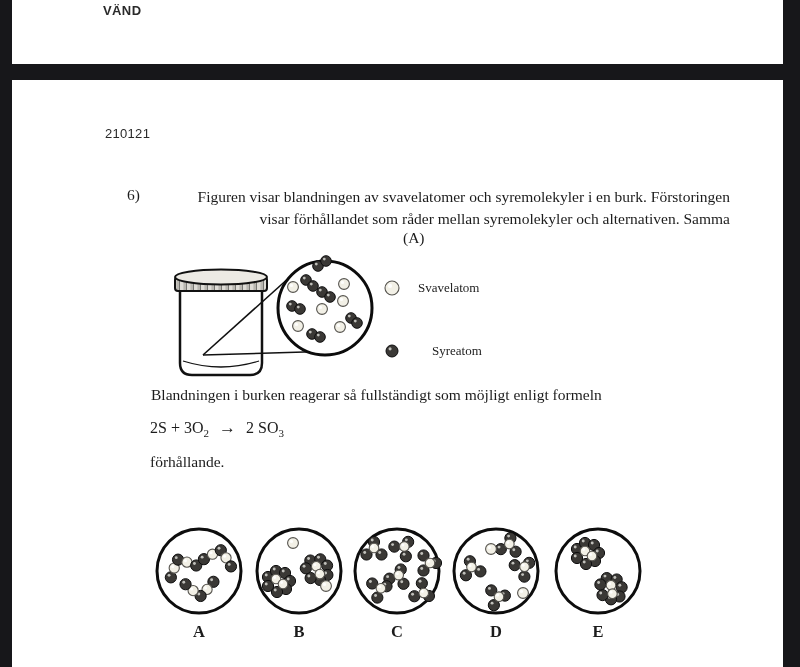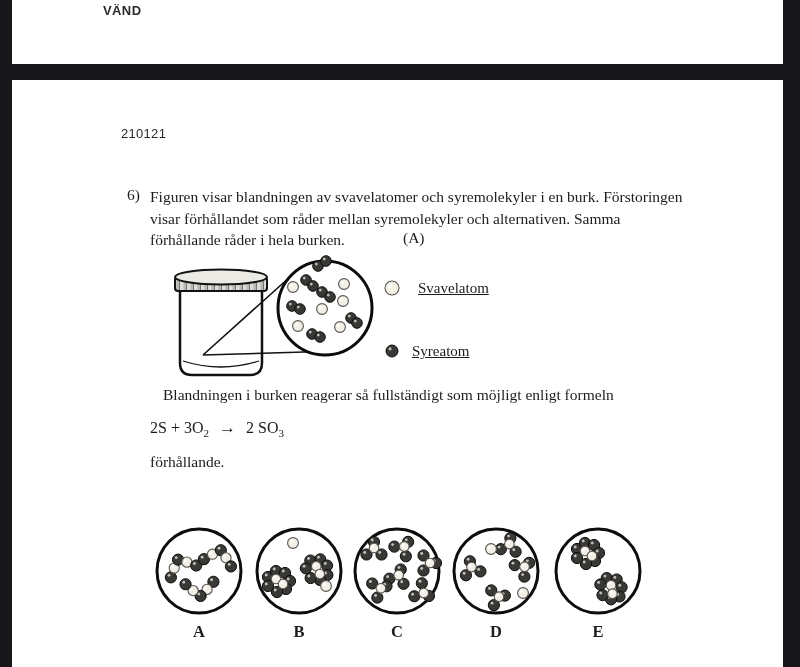--- a/index.html
+++ b/index.html
@@ -4,29 +4,29 @@
 <style>
   html,body{margin:0;padding:0;}
   .screen{position:relative;width:800px;height:667px;background:#17171a;overflow:hidden;
           font-family:"Liberation Serif","DejaVu Serif",serif;color:#1c1c1c;}
   .top-strip{position:absolute;left:12px;top:0;width:771px;height:64px;background:#ffffff;}
   .separator-band{position:absolute;left:12px;top:64px;width:771px;height:16px;background:#17171a;}
   .page{position:absolute;left:12px;top:80px;width:771px;height:587px;background:#ffffff;}
   .vand{position:absolute;left:91px;top:3px;font-family:"Liberation Sans","DejaVu Sans",sans-serif;
         font-size:13px;font-weight:600;color:#2a2a2a;letter-spacing:.4px;}
   .docnum{position:absolute;left:93px;top:46px;font-family:"Liberation Sans","DejaVu Sans",sans-serif;
-        font-size:13px;color:#2a2a2a;letter-spacing:.3px;margin-left:16px;}
+        font-size:13px;color:#2a2a2a;letter-spacing:.3px;}
   .qnum{position:absolute;left:115px;top:106px;font-size:15.5px;}
   .qtext{position:absolute;left:138px;top:106px;width:580px;font-size:15.5px;line-height:21.7px;}
-  .line{white-space:nowrap;}
+  .line{white-space:nowrap;text-align:right;}
   .marker{position:absolute;left:391px;top:149px;font-size:15.5px;}
-  .legend-label{position:absolute;font-size:15px;text-decoration:underline;}
+  .legend-label{position:absolute;font-size:13px;}
   .legend-light-label{left:406px;top:200px;}
-  .legend-dark-label{left:400px;top:263px;}
-  .para{position:absolute;left:151px;top:306px;font-size:15.5px;white-space:nowrap;}
+  .legend-dark-label{left:420px;top:263px;}
+  .para{position:absolute;left:139px;top:306px;font-size:15.5px;white-space:nowrap;}
   .formula{position:absolute;left:138px;top:338px;font-size:16px;white-space:nowrap;text-align:right;}
   .formula sub{font-size:11px;}
   .formula .arrow{font-weight:bold;font-size:17px;margin:0 10px;}
   .prompt{position:absolute;left:138px;top:371px;font-size:15.5px;line-height:21.7px;}
   .opt-label{position:absolute;top:542px;width:30px;text-align:center;
              font-size:16.5px;font-weight:bold;}
   .lab-a{left:172px}.lab-b{left:272px}.lab-c{left:370px}.lab-d{left:469px}.lab-e{left:571px}
   svg{position:absolute;left:0;top:0;}
 </style>
 </head>
@@ -41,21 +41,20 @@
   <div class="separator-band"></div>
 
   <div class="page">
 
     <div class="docnum">210121</div>
 
     <div class="qnum">6)</div>
     <div class="qtext">
       <div class="line">Figuren visar blandningen av svavelatomer och syremolekyler i en burk. Förstoringen</div>
       <div class="line">visar förhållandet som råder mellan syremolekyler och alternativen. Samma</div>
-      <div class="line">förhållande råder i hela burken.</div>
     </div>
     <div class="marker">(A)</div>
 
     <svg id="fig" width="771" height="587" viewBox="0 0 771 587">
       <defs>
         <pattern id="lidstripes" width="7" height="14" patternUnits="userSpaceOnUse">
           <rect x="0" y="0" width="7" height="14" fill="#b9b7b1"></rect>
           <rect x="0" y="0" width="3.4" height="14" fill="#dedcd6"></rect>
           <rect x="6.4" y="0" width="0.9" height="14" fill="#4a4a48"></rect>
         </pattern>

